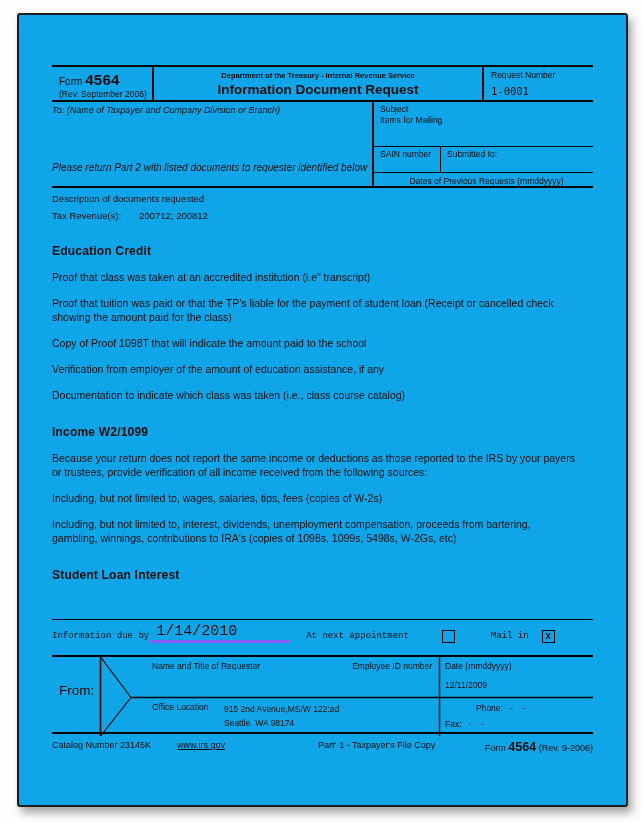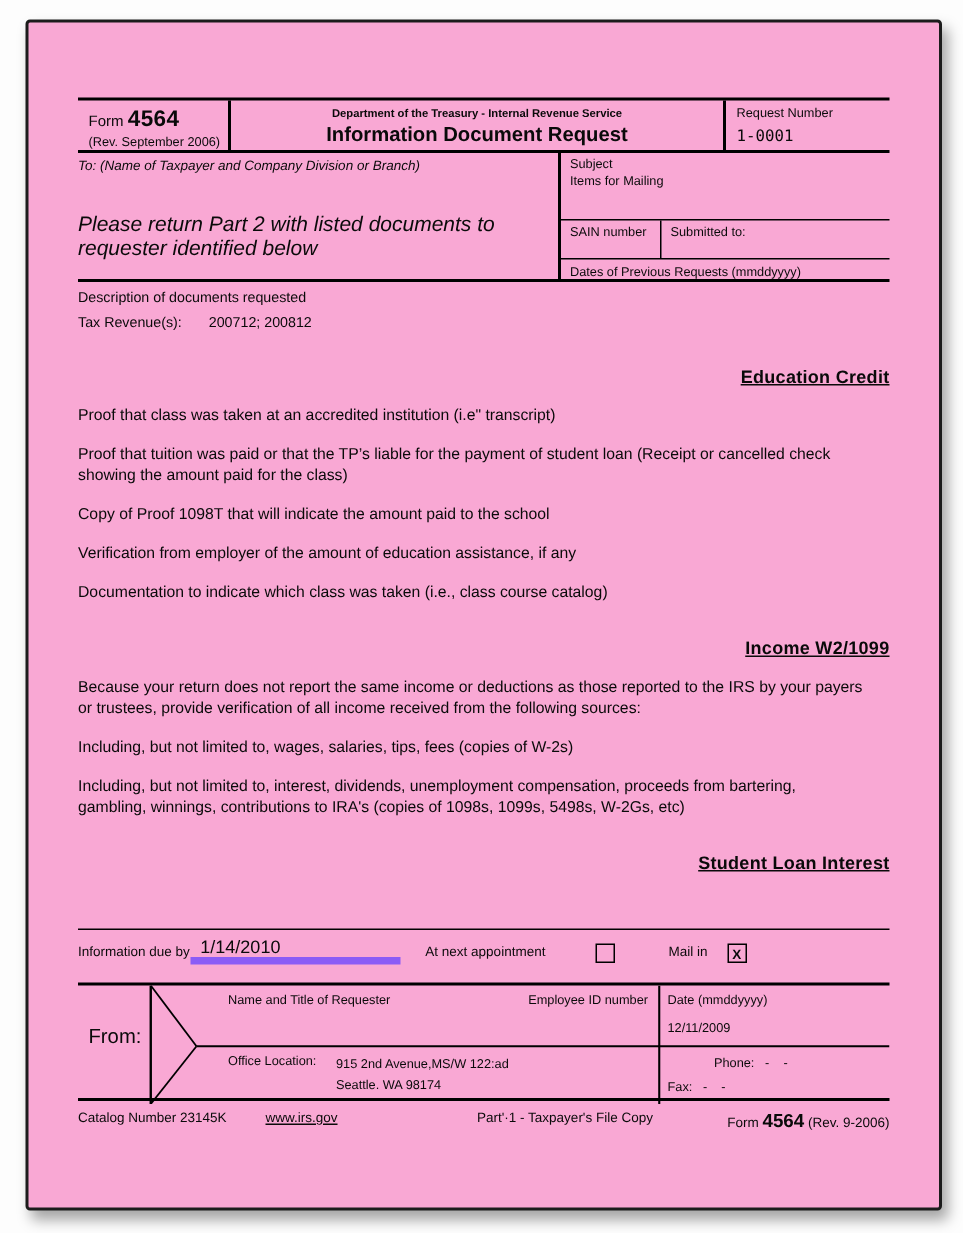--- a/index.html
+++ b/index.html
@@ -7,21 +7,21 @@
   body {
     font-family:"Liberation Sans", sans-serif;
     background:#fdfdfd;
     color:#0a0a0a;
     position:relative;
     overflow:hidden;
   }
   .paper {
     position:absolute; left:17px; top:13px;
     width:611px; height:794px;
-    background:#f9a8d4;
+    background:#0ea5e9;
     border:2px solid #1c1c1c;
     border-radius:3px;
     box-shadow:4px 6px 9px rgba(0,0,0,.35);
   }
   .content { position:absolute; left:33px; top:50px; width:541px; }
 
   
   .hdr { border-top:2.5px solid #000; border-bottom:2px solid #000; }
   .hdr-row1 { display:flex; border-bottom:2.5px solid #000; height:35px; }
   .hdr-form-cell { width:100px; padding:4px 0 0 7px; }
@@ -31,42 +31,42 @@
   .hdr-title-cell { flex:1; border-left:2px solid #000; text-align:center; padding-top:4px; }
   .hdr-dept { font-size:7.5px; font-weight:600; }
   .hdr-title { font-size:13.5px; font-weight:bold; margin-top:2px; }
   .hdr-req-cell { width:111px; border-left:2px solid #000; padding:3px 0 0 7px; }
   .hdr-req-label { font-size:8.5px; }
   .hdr-req-value { font-size:10.5px; font-family:"DejaVu Sans Mono", monospace; margin-top:5px; }
 
   .hdr-row2 { display:flex; height:84px; }
   .hdr-to-cell { flex:1; position:relative; padding:3px 0 0 0; }
   .hdr-to-line { font-size:9px; font-style:italic; }
-  .hdr-please { position:absolute; left:0; bottom:13px; font-size:14px; font-style:italic; }
+  .hdr-please { position:absolute; left:0; bottom:13px; font-size:10px; font-style:italic; }
   .hdr-right-col { width:221px; border-left:2px solid #000; display:flex; flex-direction:column; }
   .hdr-subject { height:50px; border-bottom:1.5px solid #000; padding:2px 0 0 6px; font-size:8.5px; line-height:11px; }
   .hdr-sain-row { height:29px; border-bottom:1.5px solid #000; display:flex; }
   .hdr-sain { width:67px; border-right:1.5px solid #000; padding:2px 0 0 6px; font-size:8.5px; }
   .hdr-submitted { flex:1; padding:2px 0 0 6px; font-size:8.5px; }
-  .hdr-dates { flex:1; padding:3px 0 0 6px; font-size:8.5px; }
+  .hdr-dates { flex:1; padding:3px 0 0 6px; font-size:8.5px;text-align:center; }
 
   
   .desc-label { margin-top:5px; font-size:9.5px; }
   .tax-line { margin-top:6px; font-size:9.5px; }
   .tax-line .tax-val { margin-left:18px; }
 
   
-  .sec-heading { font-size:12px; font-weight:bold; text-decoration:underline; margin-top:23px; letter-spacing:.2px;text-align:right; }
+  .sec-heading { font-size:12px; font-weight:bold; margin-top:23px; letter-spacing:.2px; }
   .body-p { font-size:10.5px; line-height:14px; margin-top:12px; max-width:524px; }
 
   
   .bottom { position:absolute; left:33px; top:604px; width:541px; }
   .thin-rule { border-top:1.5px solid #000; }
-  .due-row { display:flex; margin-top:9px; height:14px; font-size:9px; }
-  .due-field { width:140px; border-bottom:5px solid #8b5cf6; padding-left:7px; font-size:12px; align-self:flex-end; }
+  .due-row { display:flex; align-items:center; margin-top:9px; height:14px; font-size:9px;font-family:Liberation Mono, monospace; }
+  .due-field { width:140px; border-bottom:3px solid #8b5cf6; padding-left:7px; font-size:15px; align-self:flex-end; }
   .due-appt { margin-left:17px; }
   .chk { width:13px; height:13px; border:1px solid #000; margin-left:33px;
          font-size:9px; font-weight:bold; text-align:center; line-height:12px; }
   .chk.second { margin-left:13px; }
   .due-mail { margin-left:36px; }
 
   .from-box { position:relative; margin-top:12px; height:79px;
               border-top:2.5px solid #000; border-bottom:2.5px solid #000; }
   .from-label { position:absolute; left:7px; top:26px; font-size:13.5px; }
   .from-svg { position:absolute; left:0; top:0; }

